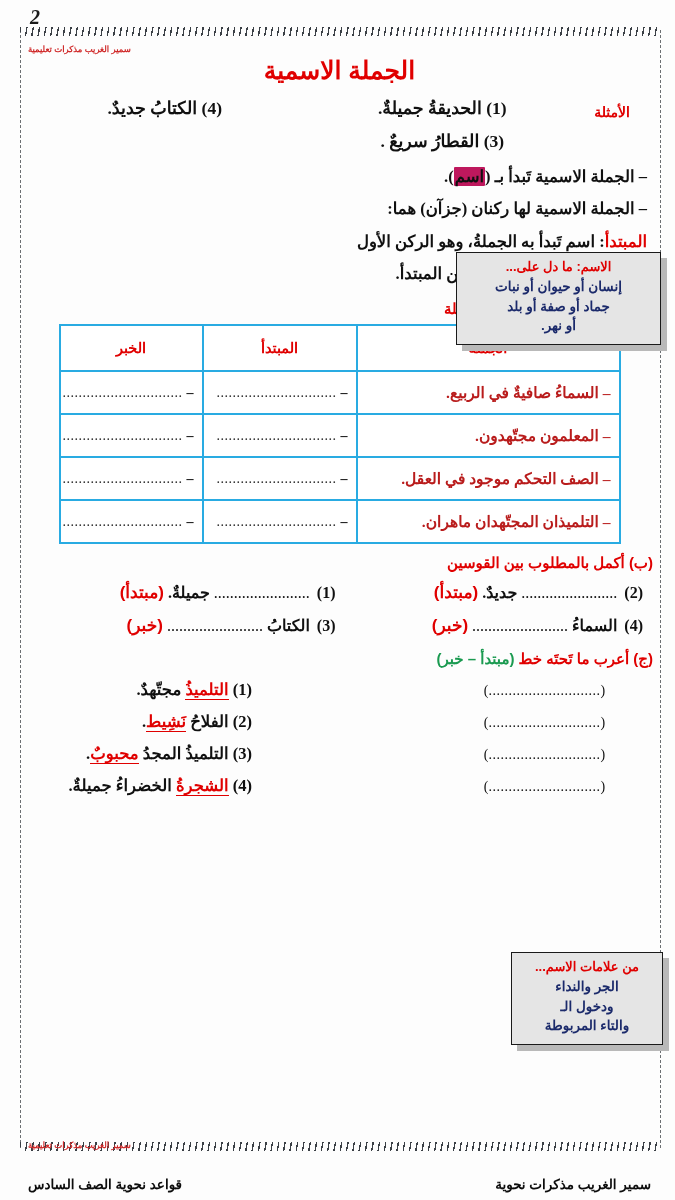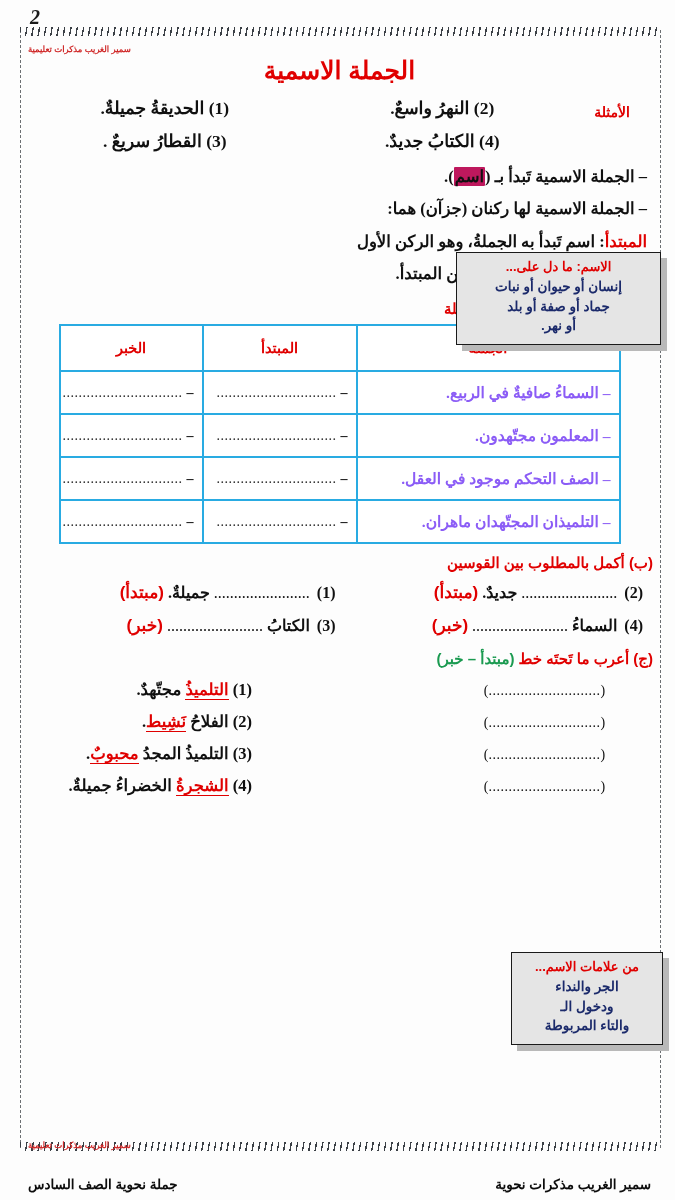--- a/index.html
+++ b/index.html
@@ -225,21 +225,21 @@
     font-weight: bold;
     font-size: 14.5px;
     color: #e00000;
     text-align: center;
     height: 44px;
   }
   td.cell-sentence {
     font-family: "Liberation Serif", serif;
     font-weight: bold;
     font-size: 15.5px;
-    color: #8b5cf6;
+    color: #b91c1c;
     text-align: right;
     white-space: nowrap;
     margin-left: 34px;
   }
   td.cell-blank {
     font-family: "Liberation Serif", serif;
     font-size: 14px;
     color: #101010;
     text-align: right;
     white-space: nowrap;
@@ -346,21 +346,20 @@
   <div class="page-number">2</div>
   <div class="watermark-top">سمير الغريب مذكرات تعليمية</div>
 
   <div class="content">
 
     <h1 class="title">الجملة الاسمية</h1>
 
     <div class="examples">
       <div class="examples-label">الأمثلة</div>
       <div class="examples-grid">
-        <div class="ex-item">(2) النهرُ واسعٌ.</div>
         <div class="ex-item">(1) الحديقةُ جميلةٌ.</div>
         <div class="ex-item">(4) الكتابُ جديدٌ.</div>
         <div class="ex-item">(3) القطارُ سريعٌ .</div>
       </div>
     </div>
 
     <div class="rules">
       <div class="rule-line"><span>– الجملة الاسمية تَبدأ بـ (</span><span class="hl-cyan">اسم</span><span>).</span></div>
       <div class="rule-line">– الجملة الاسمية لها ركنان (جزآن) هما:</div>
       <div class="rule-line"><span class="term-red">المبتدأ</span><span>: اسم تَبدأ به الجملةُ، وهو الركن الأول</span></div>
@@ -471,17 +470,17 @@
   <div class="infobox" id="infobox-alamat">
     <div class="ib-title">من علامات الاسم...</div>
     <div class="ib-line">الجر  والنداء</div>
     <div class="ib-line">ودخول الـ</div>
     <div class="ib-line">والتاء المربوطة</div>
   </div>
 
   <div class="watermark-bottom">سمير الغريب مذكرات تعليمية</div>
 
   <div class="footer">
-    <div class="f-right">جملة نحوية الصف السادس</div>
+    <div class="f-right">قواعد نحوية الصف السادس</div>
     <div class="f-left">سمير الغريب مذكرات نحوية</div>
   </div>
 
 </div>
 
 </body></html>

